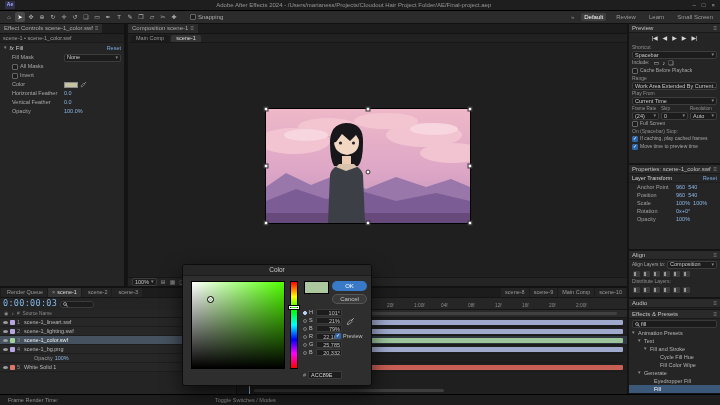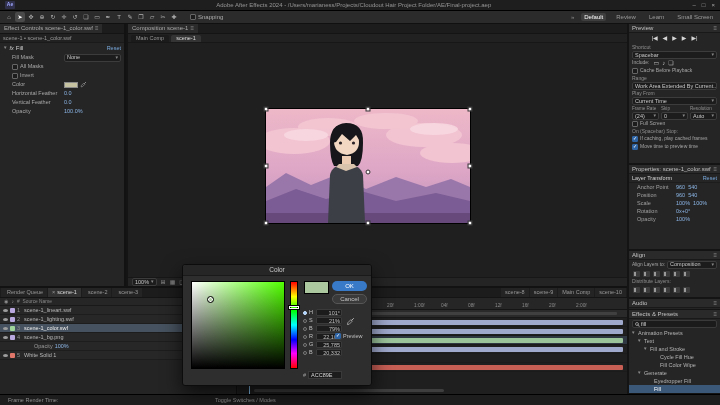--- a/index.html
+++ b/index.html
@@ -639,20 +639,26 @@
             <span>Main Comp</span>
           </span>
 
           <span class="ttab">
             <span>scene-10</span>
           </span>
         </span>
     </div>
 
     <div class="tl-left">
+      <div class="timerow">
+        <span class="timecode">0:00:00:03</span>
+        <span class="tsearch">
+            <span class="sicon"></span>
+          </span>
+      </div>
       <div class="tl-cols">
         <span class="colicon">◉</span>
         <span class="colicon">♪</span>
         <span>#</span>
         <span style="flex:1">Source Name</span>
         <span>Mode</span>
       </div>
       <div class="lrows">
 
           <div class="lrow">

